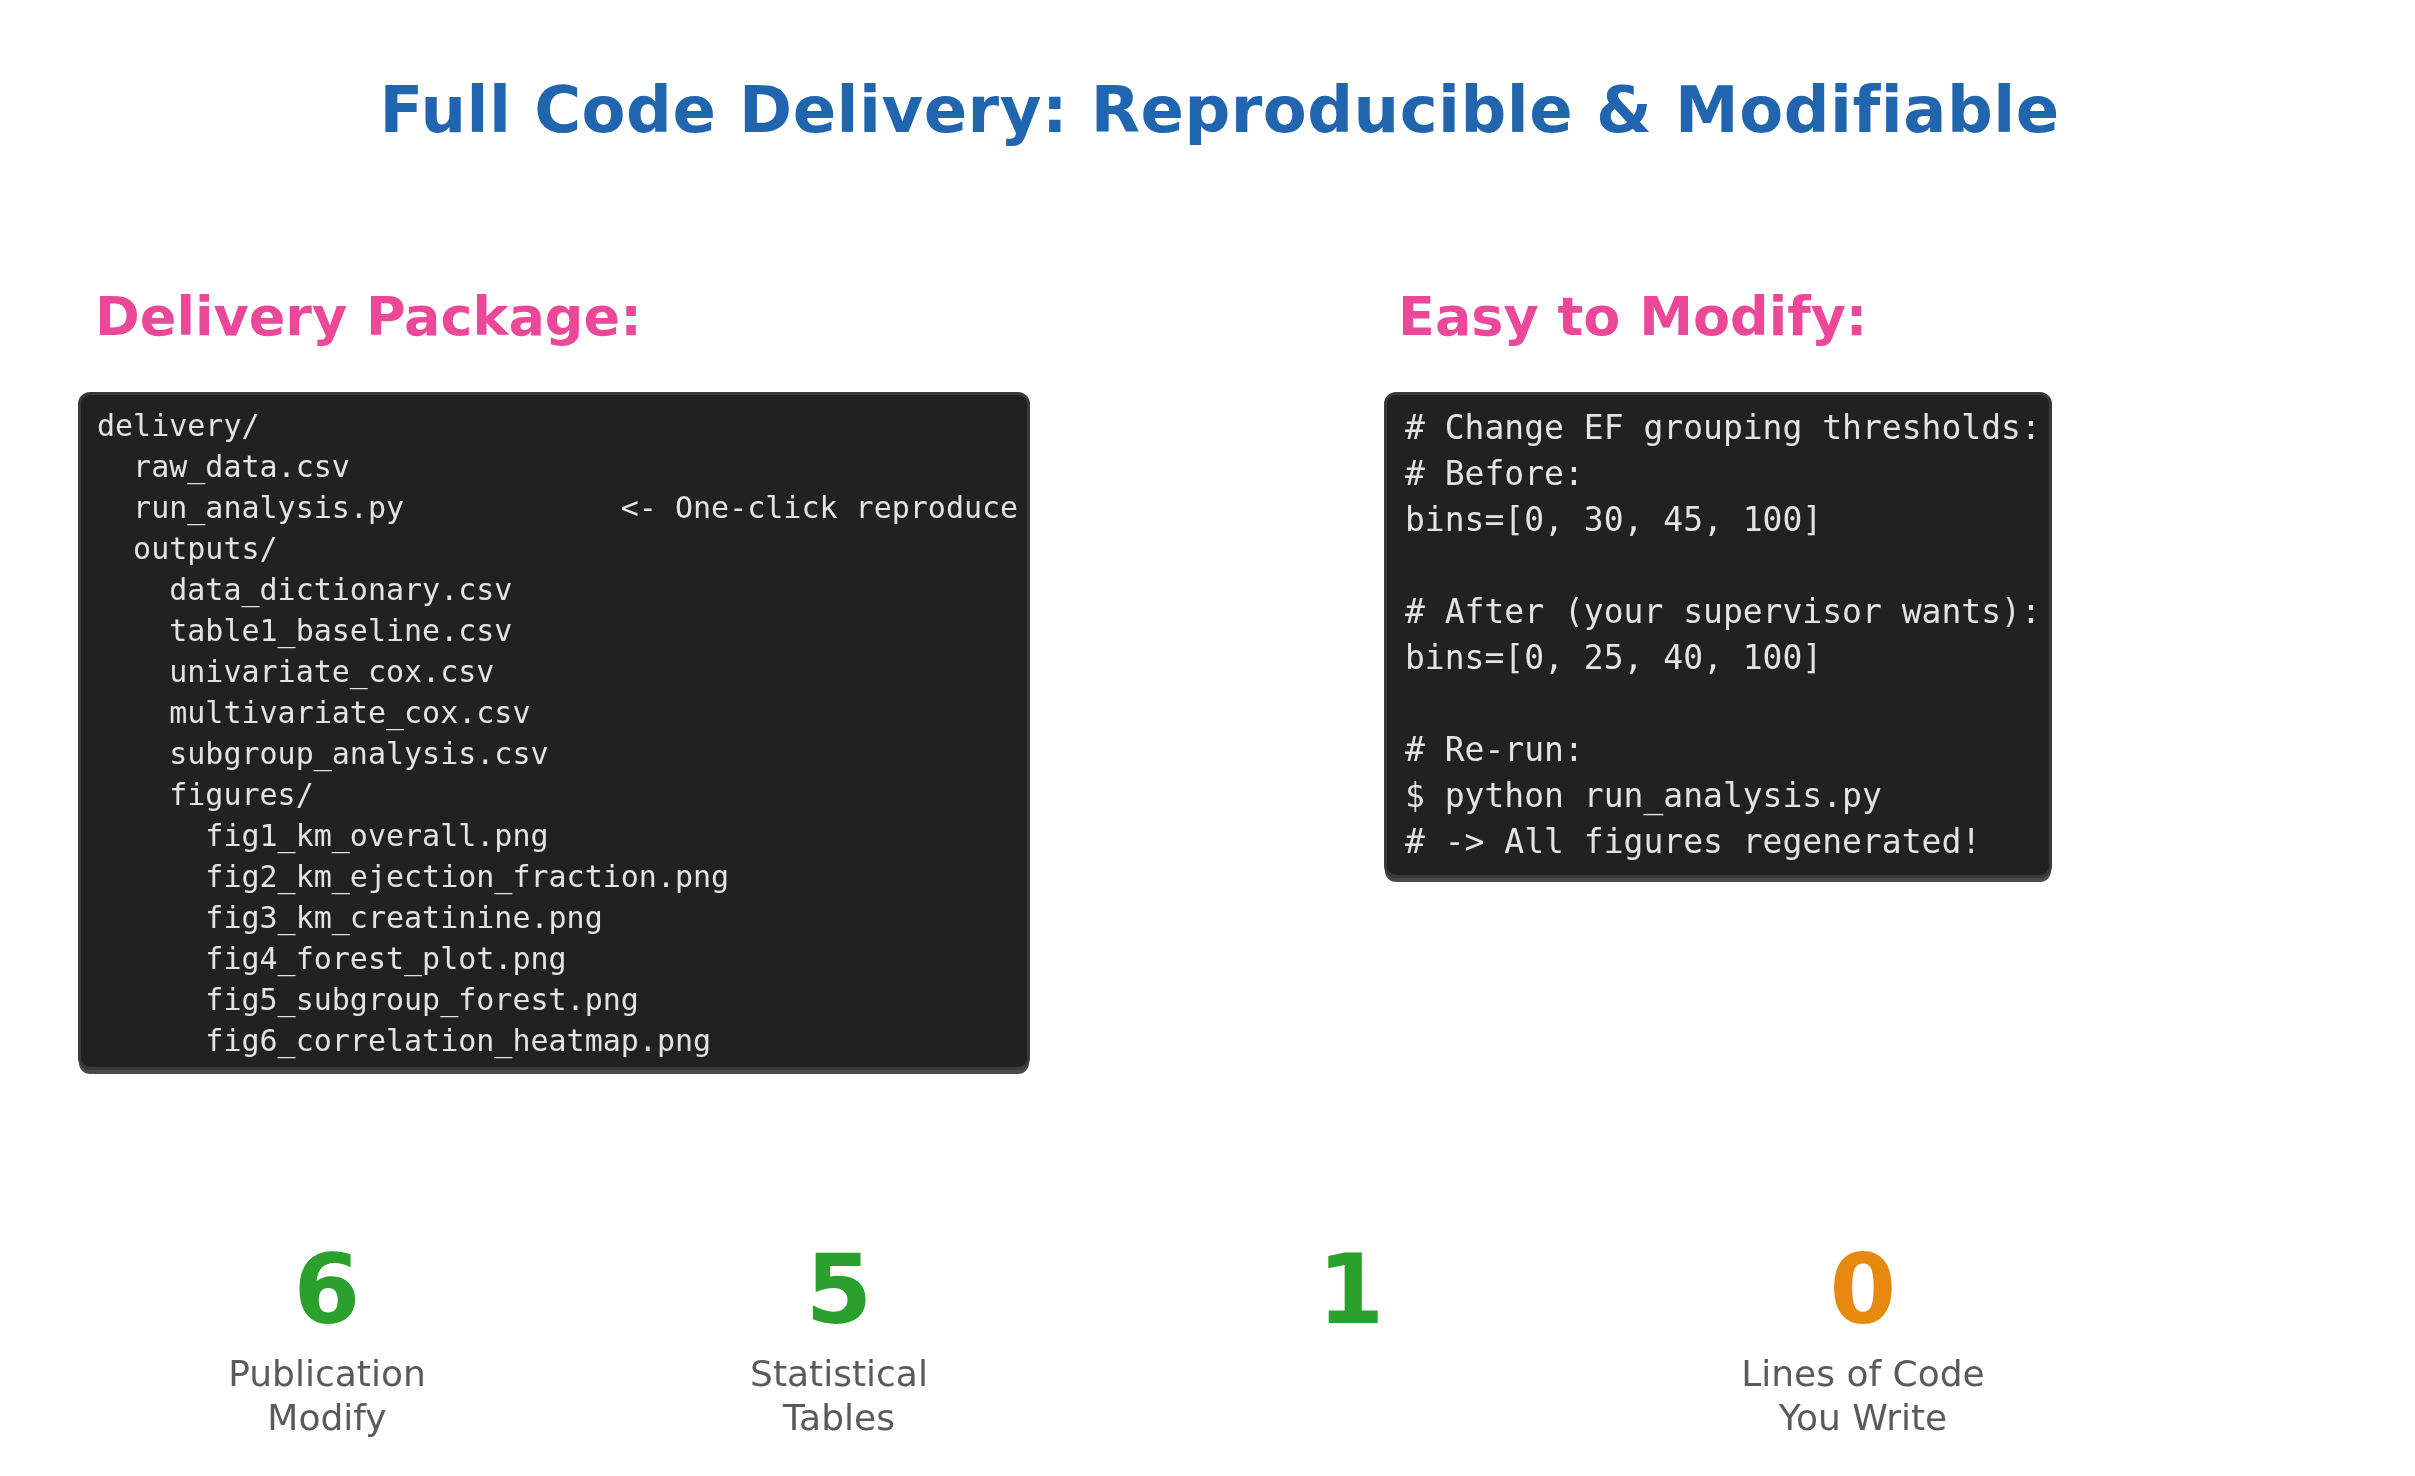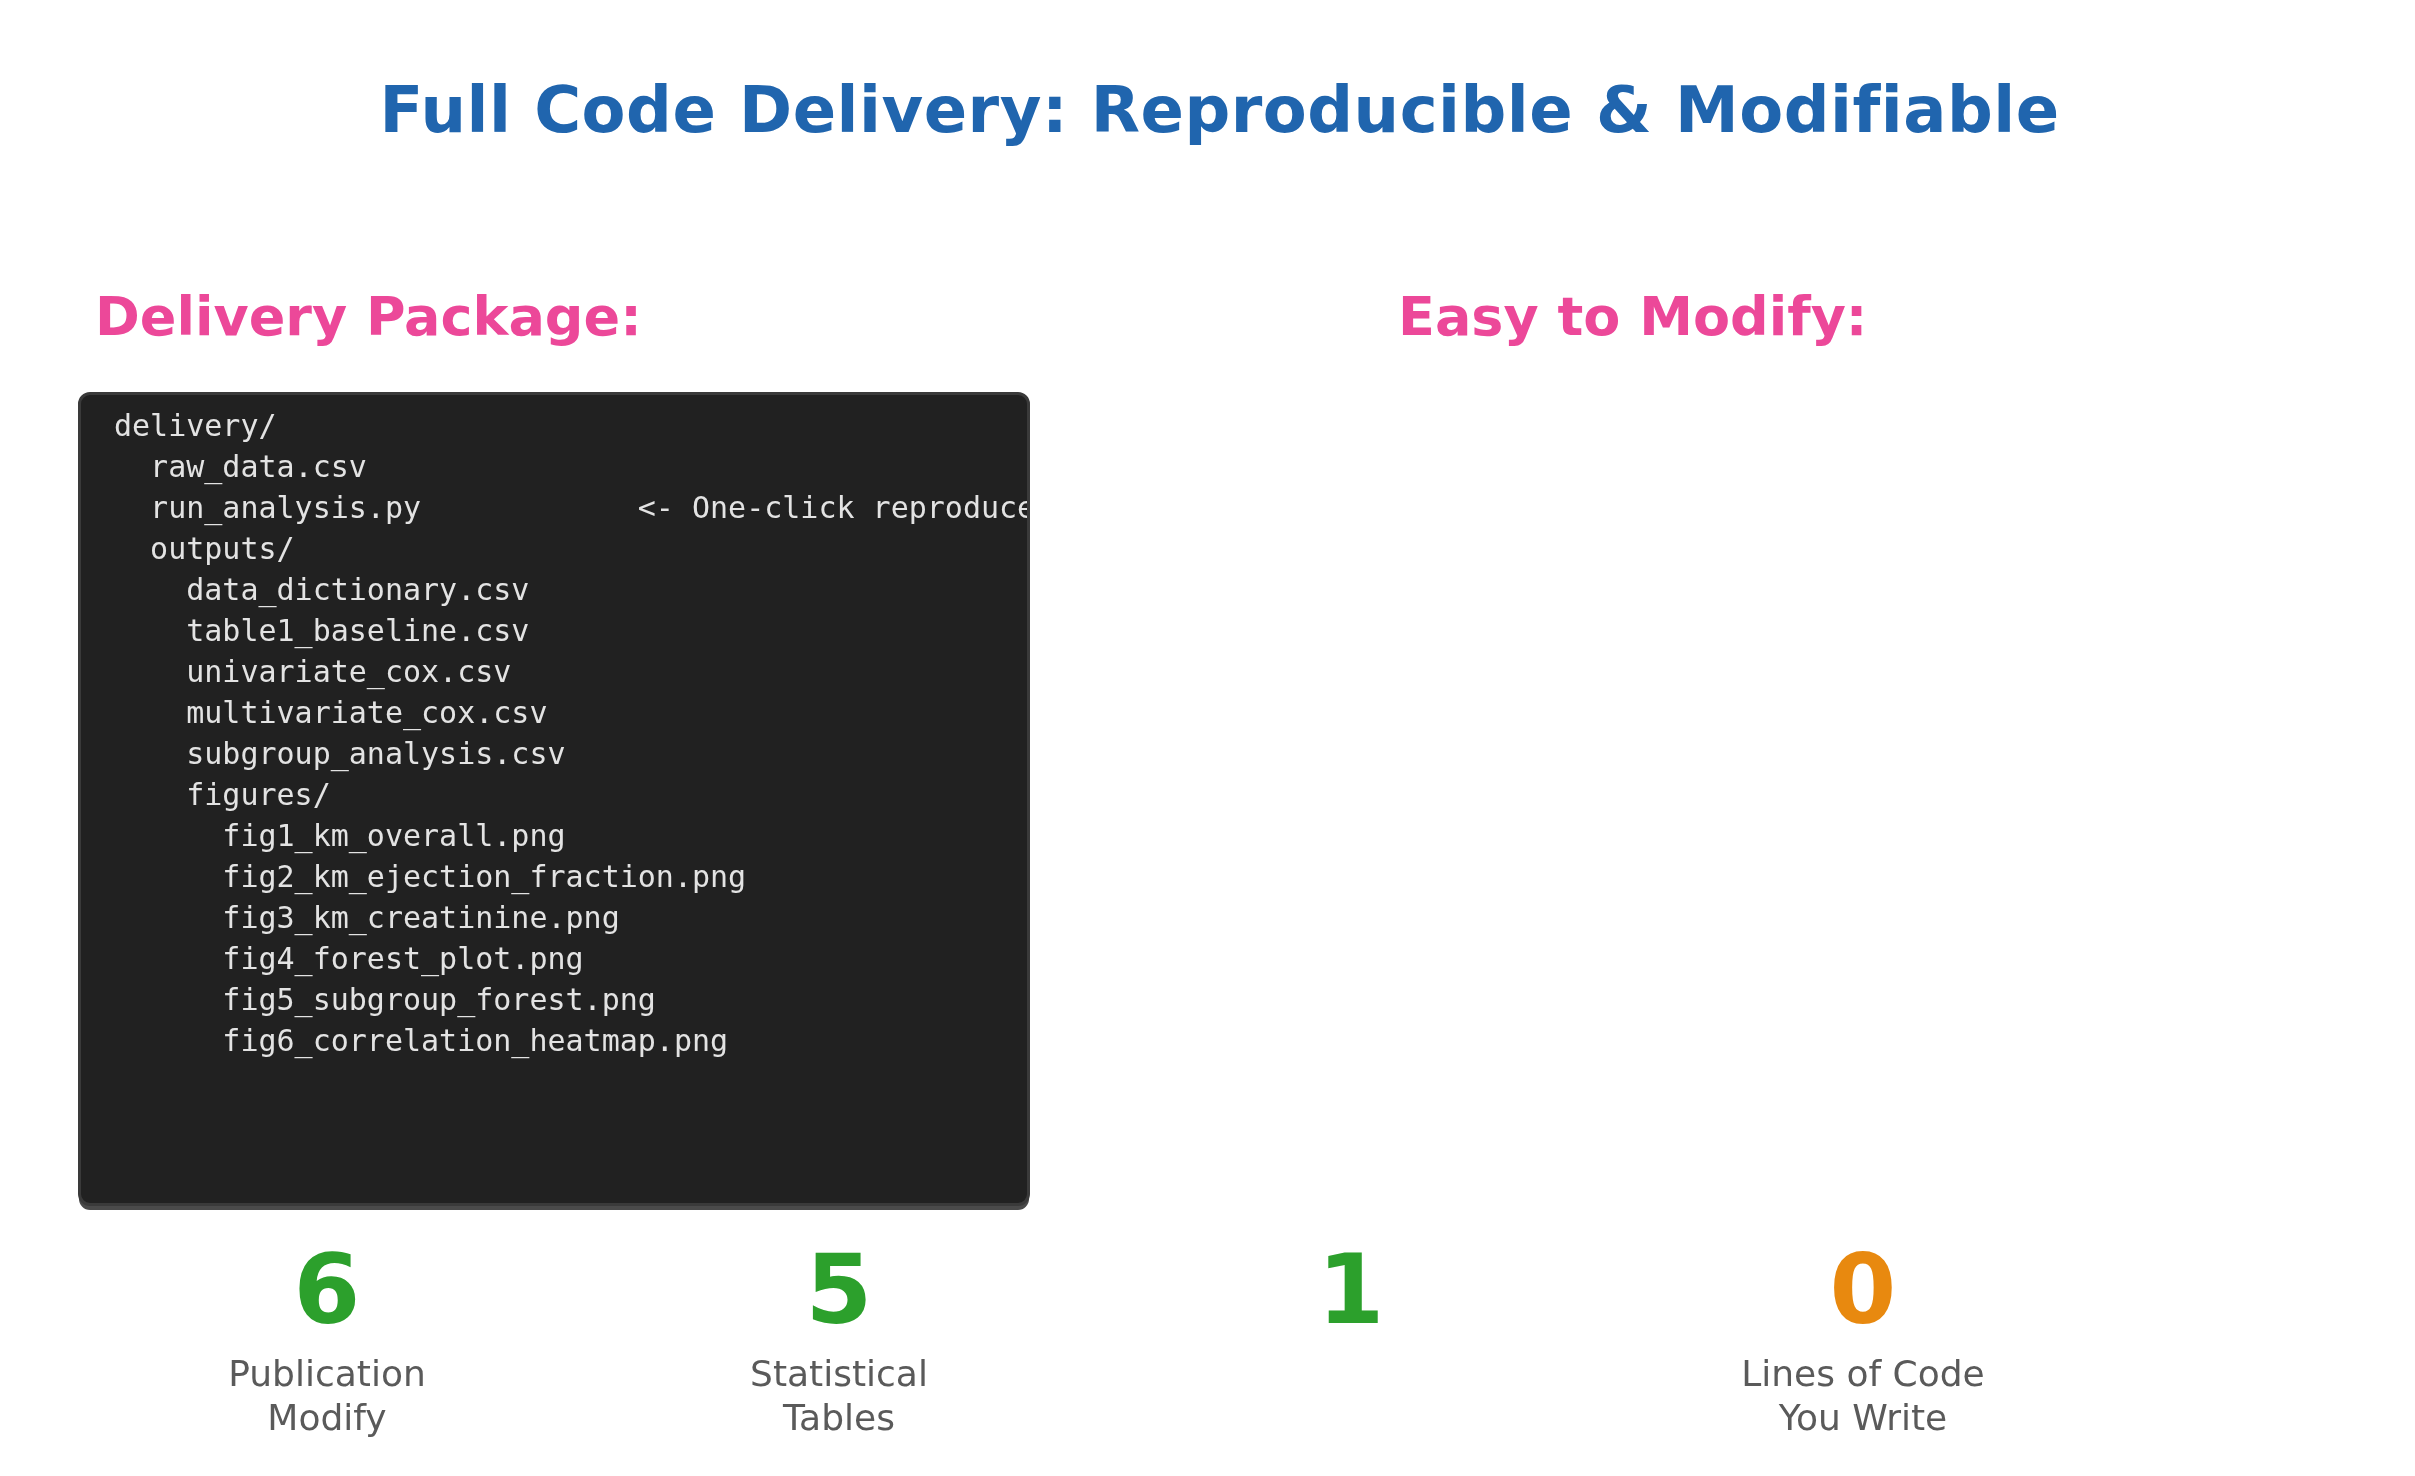--- a/index.html
+++ b/index.html
@@ -45,22 +45,22 @@
     box-shadow: 0 5px 0 -1px #4a4a4a;
     color: #e3e3e3;
     font-family: "DejaVu Sans Mono", "Liberation Mono", monospace;
     white-space: pre;
     overflow: hidden;
   }
   .code-panel-left {
     left: 78px;
     top: 392px;
     width: 952px;
-    height: 814px;
-    padding: 10px 33px;
+    height: 678px;
+    padding: 10px 16px;
     font-size: 30px;
     line-height: 41px;
   }
   .code-panel-right {
     left: 1384px;
     top: 392px;
     width: 668px;
     height: 486px;
     padding: 10px 18px;
     font-size: 33px;
@@ -112,20 +112,30 @@
     multivariate_cox.csv
     subgroup_analysis.csv
     figures/
       fig1_km_overall.png
       fig2_km_ejection_fraction.png
       fig3_km_creatinine.png
       fig4_forest_plot.png
       fig5_subgroup_forest.png
       fig6_correlation_heatmap.png</pre>
 
+  <pre class="code-panel code-panel-right"># Change EF grouping thresholds:
+# Before:
+bins=[0, 30, 45, 100]
+
+# After (your supervisor wants):
+bins=[0, 25, 40, 100]
+
+# Re-run:
+$ python run_analysis.py
+# -&gt; All figures regenerated!</pre>
 
   <div class="stats-row">
 
     <div class="stat">
       <div class="stat-value" style="color: rgb(44, 160, 44);">6</div>
       <div class="stat-label">Publication
 Modify</div>
     </div>
 
     <div class="stat">

